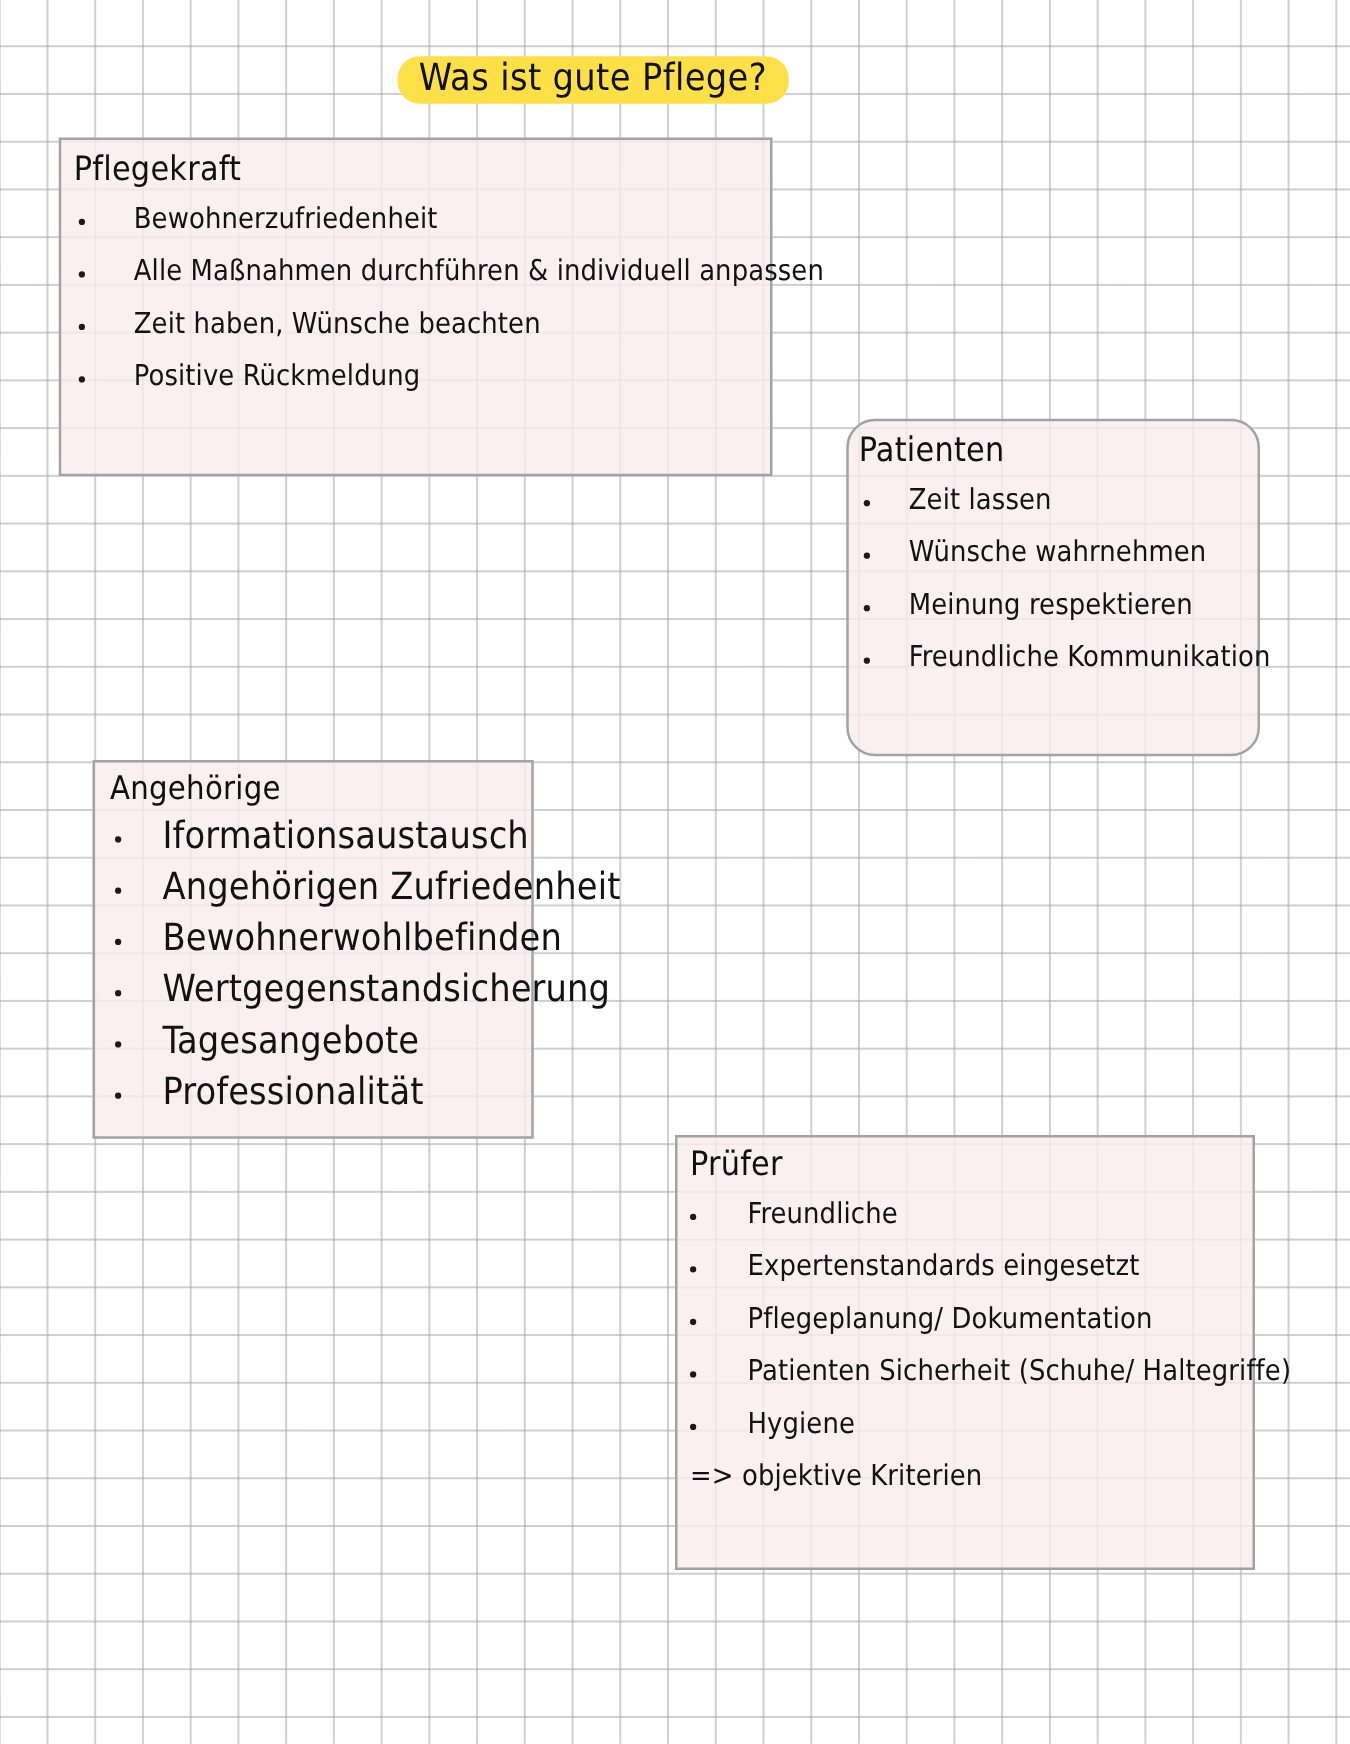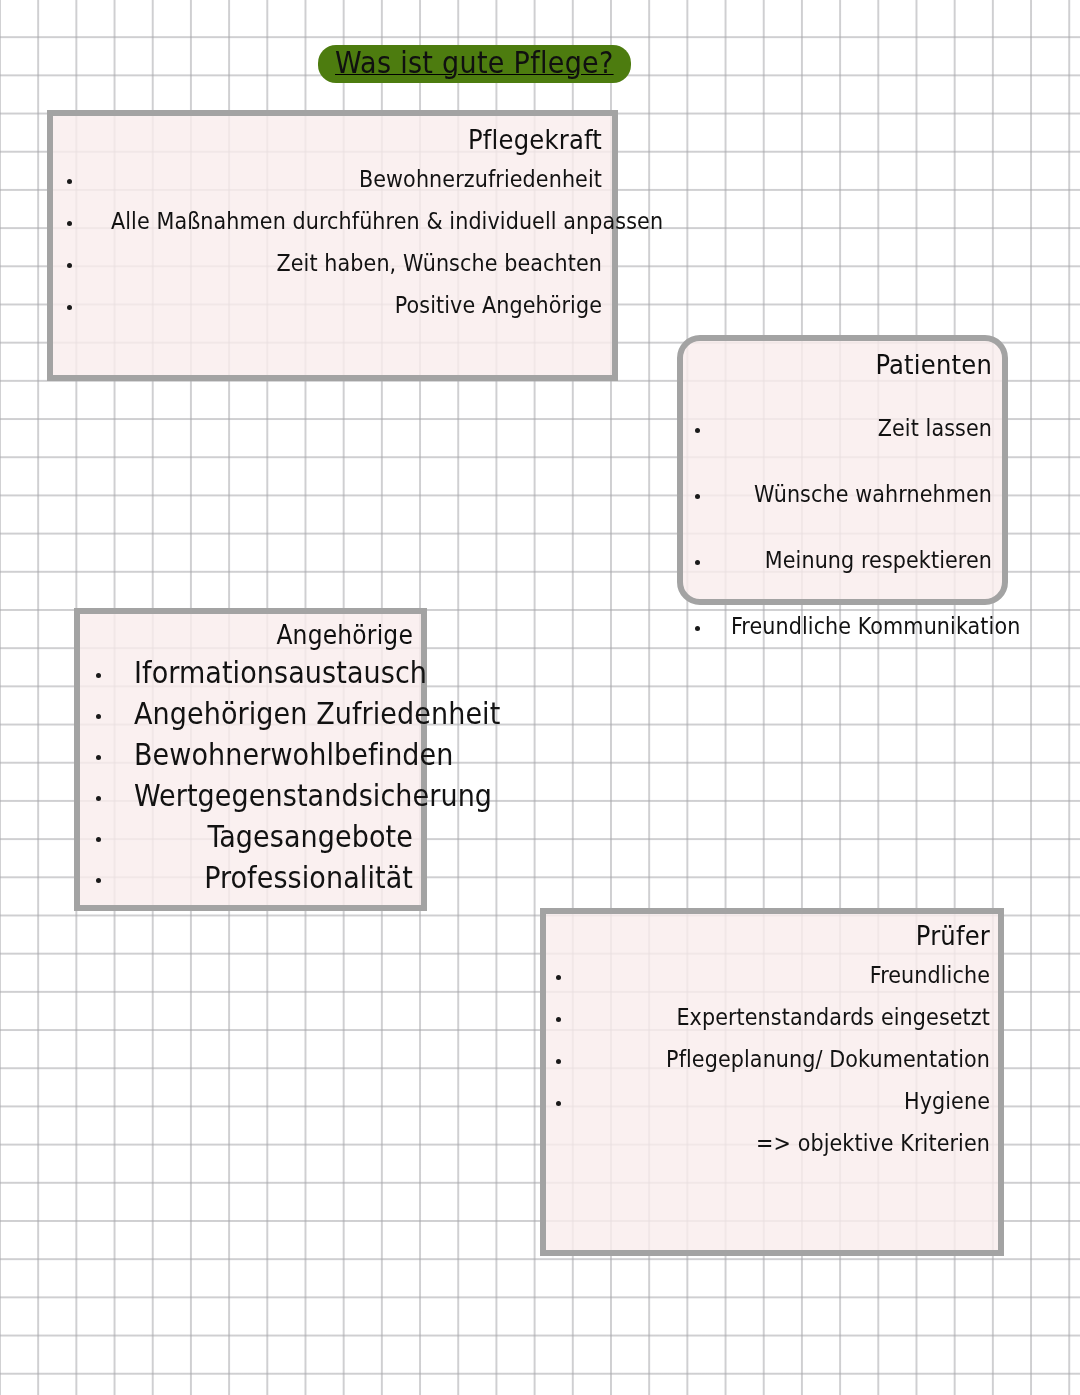--- a/index.html
+++ b/index.html
@@ -30,44 +30,42 @@
 
   
   #title-wrap {
     position: absolute;
     left: 318px;
     top: 45px;
     z-index: 6;
   }
   #title-highlight {
     display: inline-block;
-    background: #4d7c0f;
+    background: #fde047;
     border-radius: 18px;
     padding: 3px 17px 5px 17px;
     line-height: 1;
-    text-decoration: underline;
   }
   #title-text {
     font-family: "DejaVu Sans", sans-serif;
     font-size: 30px;
     font-weight: 400;
     color: #101010;
     letter-spacing: 0.3px;
     white-space: nowrap;
     font-stretch: condensed;
   }
 
   
   .note-box {
     position: absolute;
     box-sizing: border-box;
-    border: 6px solid #a3a3a3;
+    border: 2px solid #a3a3a3;
     background-color: rgba(249,236,236,0.80);
     z-index: 4;
-    text-align: right;
   }
   .note-inner {
     position: relative;
     width: 100%;
     height: 100%;
     padding: 6px 10px 0 10px;
     box-sizing: border-box;
   }
   .box-title {
     font-family: "DejaVu Sans", sans-serif;
@@ -115,21 +113,21 @@
     letter-spacing: 0.1px;
     font-stretch: condensed;
   }
 
   
   #box-pflegekraft { left: 47px;  top: 110px;  width: 571px;  height: 271px; }
   #box-pflegekraft ul.bullets li { padding-left: 48px; font-size: 23px; }
 
   #box-patienten   { left: 677px; top: 335px;  width: 331px;  height: 270px; border-radius: 23px; }
   #box-patienten .note-inner { padding-left: 8px; }
-  #box-patienten ul.bullets li { padding-left: 40px; margin-top: 24px; }
+  #box-patienten ul.bullets li { padding-left: 40px; }
 
   #box-angehoerige { left: 74px;  top: 608px;  width: 353px;  height: 303px; }
   #box-angehoerige .note-inner { padding: 4px 8px 0 12px; }
   #box-angehoerige .box-title { font-size: 26px; line-height: 34px; }
   #box-angehoerige ul.bullets li { font-size: 30px; line-height: 41px; height: 41px; padding-left: 42px; }
 
   #box-pruefer     { left: 540px; top: 908px;  width: 464px;  height: 348px; }
   #box-pruefer .note-inner { padding: 4px 8px 0 6px; }
   #box-pruefer .box-title { padding-left: 4px; }
   #box-pruefer ul.bullets li { padding-left: 50px; font-size: 23px; }
@@ -146,21 +144,21 @@
   </span>
 </div>
 
 <div class="note-box" id="box-pflegekraft">
   <div class="note-inner">
     <div class="box-title">Pflegekraft</div>
     <ul class="bullets">
       <li>Bewohnerzufriedenheit</li>
       <li>Alle Maßnahmen durchführen &amp; individuell anpassen</li>
       <li>Zeit haben, Wünsche beachten</li>
-      <li>Positive Angehörige</li>
+      <li>Positive Rückmeldung</li>
     </ul>
   </div>
 </div>
 
 <div class="note-box" id="box-patienten">
   <div class="note-inner">
     <div class="box-title">Patienten</div>
     <ul class="bullets">
       <li>Zeit lassen</li>
       <li>Wünsche wahrnehmen</li>
@@ -184,17 +182,18 @@
   </div>
 </div>
 
 <div class="note-box" id="box-pruefer">
   <div class="note-inner">
     <div class="box-title">Prüfer</div>
     <ul class="bullets">
       <li>Freundliche</li>
       <li>Expertenstandards eingesetzt</li>
       <li>Pflegeplanung/ Dokumentation</li>
+      <li>Patienten Sicherheit (Schuhe/ Haltegriffe)</li>
       <li>Hygiene</li>
     </ul>
     <div class="conclusion">=&gt; objektive Kriterien</div>
   </div>
 </div>
 
 </body></html>

